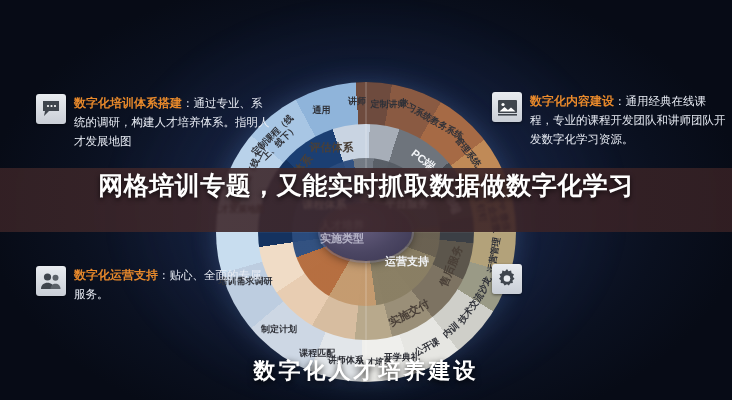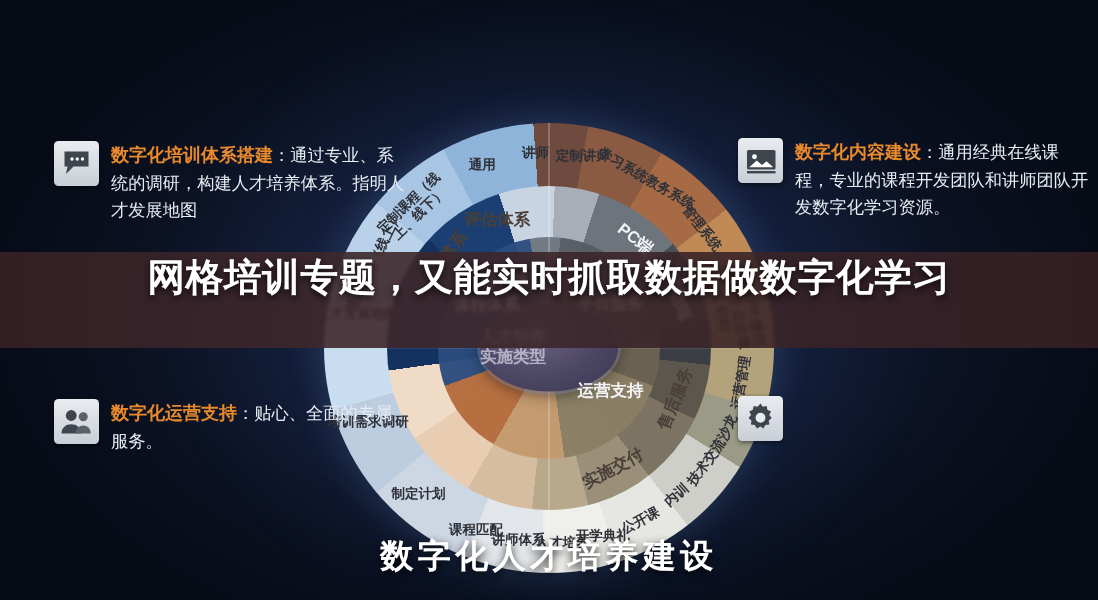--- a/index.html
+++ b/index.html
@@ -213,21 +213,21 @@
         <div class="wl big light" style="left: calc(50% + 40.9576px); top: calc(50% - 28.6788px); transform: translate(-50%, -50%) rotate(0deg);">平台服务</div>
         <div class="wl big dim" style="left: calc(50% - 70.4761px); top: calc(50% - 59.1365px); transform: translate(-50%, -50%) rotate(-50deg);">制度体系</div>
         <div class="wl big dim" style="left: calc(50% - 34.4638px); top: calc(50% - 85.3009px); transform: translate(-50%, -50%) rotate(0deg);">评估体系</div>
         <div class="wl big dim" style="left: calc(50% + 43.1914px); top: calc(50% + 81.2312px); transform: translate(-50%, -50%) rotate(-28deg);">实施交付</div>
         <div class="wl big dim" style="left: calc(50% + 85.3009px); top: calc(50% + 34.4638px); transform: translate(-50%, -50%) rotate(-68deg);">售后服务</div>
         <div class="wl big light" style="left: calc(50% + 85.3009px); top: calc(50% - 34.4638px); transform: translate(-50%, -50%) rotate(68deg);">移动端</div>
         <div class="wl big light" style="left: calc(50% + 56.6409px); top: calc(50% - 72.497px); transform: translate(-50%, -50%) rotate(38deg);">PC端</div>
         <div class="wl  " style="left: calc(50% - 116.843px); top: calc(50% - 56.9882px); transform: translate(-50%, -50%) rotate(-64deg);">通用课程（线上）</div>
         <div class="wl  " style="left: calc(50% - 90.3056px); top: calc(50% - 93.5142px); transform: translate(-50%, -50%) rotate(-44deg); width: 62px; white-space: normal;">定制课程（线上、线下）</div>
         <div class="wl  " style="left: calc(50% - 44.4626px); top: calc(50% - 122.16px); transform: translate(-50%, -50%) rotate(0deg);">通用</div>
-        <div class="wl  " style="left: calc(50% - 9.06834px); top: calc(50% - 129.683px); transform: translate(-50%, -50%) rotate(0deg);">讲师</div>
+        <div class="wl  " style="left: calc(50% - 9.06834px); top: calc(50% - 129.683px); transform: translate(-50%, -50%) rotate(0deg); font-family: Liberation Mono, monospace;">讲师</div>
         <div class="wl  " style="left: calc(50% + 22.5743px); top: calc(50% - 128.025px); transform: translate(-50%, -50%) rotate(0deg);">定制讲师</div>
         <div class="wl  " style="left: calc(50% + 65px); top: calc(50% - 112.583px); transform: translate(-50%, -50%) rotate(30deg);">学习系统教务系统</div>
         <div class="wl  " style="left: calc(50% + 102.441px); top: calc(50% - 80.036px); transform: translate(-50%, -50%) rotate(52deg);">管理系统</div>
         <div class="wl  " style="left: calc(50% + 125.203px); top: calc(50% - 26.6127px); transform: translate(-50%, -50%) rotate(78deg); width: 62px; white-space: normal;">手机APP 微信公众号 企业微信 钉钉</div>
         <div class="wl  " style="left: calc(50% + 128.025px); top: calc(50% + 22.5743px); transform: translate(-50%, -50%) rotate(-80deg);">运营管理</div>
         <div class="wl  " style="left: calc(50% + 118.761px); top: calc(50% + 52.8758px); transform: translate(-50%, -50%) rotate(-66deg);">沙龙</div>
         <div class="wl  " style="left: calc(50% + 105.172px); top: calc(50% + 76.4121px); transform: translate(-50%, -50%) rotate(-54deg);">技术交流</div>
         <div class="wl  " style="left: calc(50% + 85.2877px); top: calc(50% + 98.1122px); transform: translate(-50%, -50%) rotate(-41deg);">内训</div>
         <div class="wl  " style="left: calc(50% + 61.0313px); top: calc(50% + 114.783px); transform: translate(-50%, -50%) rotate(-28deg);">公开课</div>
         <div class="wl  " style="left: calc(50% + 35.8329px); top: calc(50% + 124.964px); transform: translate(-50%, -50%) rotate(0deg);">开学典礼</div>

